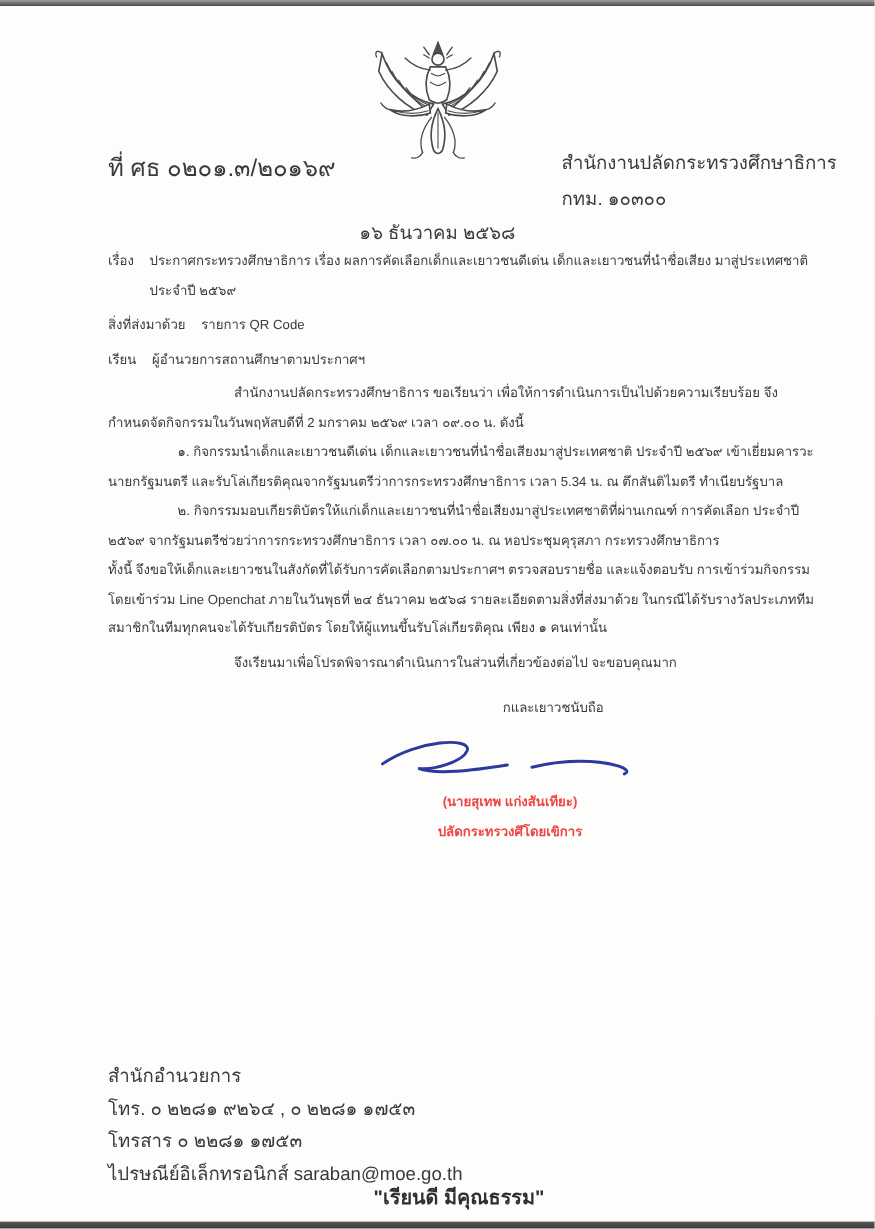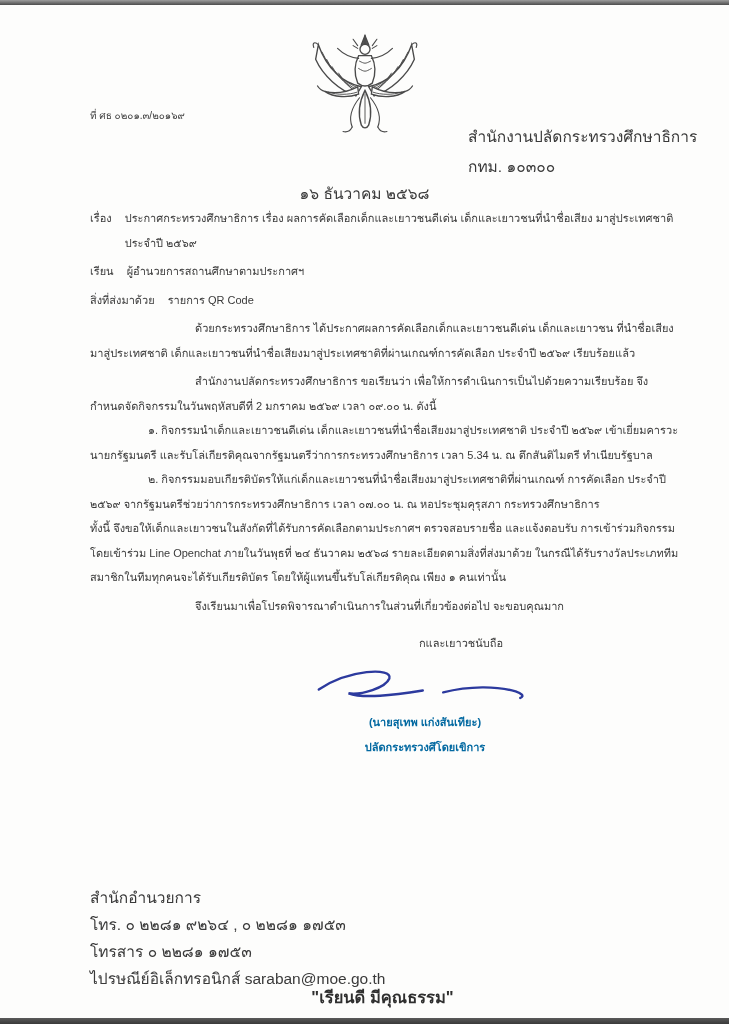--- a/index.html
+++ b/index.html
@@ -18,22 +18,22 @@
   }
   .scan-bar-bottom{
     position:absolute;bottom:0;left:0;width:100%;height:6px;
     background:linear-gradient(#5a5a5a,#393939);
   }
   .emblem{
     position:absolute;top:32px;left:50%;transform:translateX(-50%);
     width:128px;height:126px;
   }
   .ref-number{
-    position:absolute;top:108px;left:90px;
-    font-size:10px;
+    position:absolute;top:124px;left:90px;
+    font-size:20px;
   }
   .office-block{
     position:absolute;top:122px;left:468px;
     font-size:15.5px;line-height:30px;
   }
   .date-line{
     position:absolute;top:181px;left:0;width:100%;
     text-align:center;box-sizing:border-box;
     font-size:15.5px;
   }
@@ -120,43 +120,42 @@
     <div>กทม. ๑๐๓๐๐</div>
   </div>
   <div class="date-line">๑๖  ธันวาคม  ๒๕๖๘</div>
 
   <div class="content">
     <div class="row">
       <span class="lbl">เรื่อง</span>
       <span class="txt">ประกาศกระทรวงศึกษาธิการ เรื่อง ผลการคัดเลือกเด็กและเยาวชนดีเด่น เด็กและเยาวชนที่นำชื่อเสียง มาสู่ประเทศชาติ ประจำปี ๒๕๖๙</span>
     </div>
     <div class="row">
+      <span class="lbl">สิ่งที่ส่งมาด้วย</span>
+      <span class="txt">รายการ QR Code</span>
+    </div>
+    <div class="row">
       <span class="lbl">เรียน</span>
       <span class="txt">ผู้อำนวยการสถานศึกษาตามประกาศฯ</span>
     </div>
-    <div class="row">
-      <span class="lbl">สิ่งที่ส่งมาด้วย</span>
-      <span class="txt">รายการ QR Code</span>
-    </div>
 
-    <p class="indent-lg">ด้วยกระทรวงศึกษาธิการ ได้ประกาศผลการคัดเลือกเด็กและเยาวชนดีเด่น เด็กและเยาวชน ที่นำชื่อเสียงมาสู่ประเทศชาติ เด็กและเยาวชนที่นำชื่อเสียงมาสู่ประเทศชาติที่ผ่านเกณฑ์การคัดเลือก ประจำปี ๒๕๖๙ เรียบร้อยแล้ว</p>
     <p class="indent-lg para2">สำนักงานปลัดกระทรวงศึกษาธิการ ขอเรียนว่า เพื่อให้การดำเนินการเป็นไปด้วยความเรียบร้อย จึงกำหนดจัดกิจกรรมในวันพฤหัสบดีที่ 2 มกราคม ๒๕๖๙ เวลา ๐๙.๐๐ น. ดังนี้</p>
     <p class="indent-md">๑. กิจกรรมนำเด็กและเยาวชนดีเด่น เด็กและเยาวชนที่นำชื่อเสียงมาสู่ประเทศชาติ ประจำปี ๒๕๖๙ เข้าเยี่ยมคารวะนายกรัฐมนตรี และรับโล่เกียรติคุณจากรัฐมนตรีว่าการกระทรวงศึกษาธิการ เวลา 5.34 น. ณ ตึกสันติไมตรี ทำเนียบรัฐบาล</p>
     <p class="indent-md">๒. กิจกรรมมอบเกียรติบัตรให้แก่เด็กและเยาวชนที่นำชื่อเสียงมาสู่ประเทศชาติที่ผ่านเกณฑ์ การคัดเลือก ประจำปี ๒๕๖๙ จากรัฐมนตรีช่วยว่าการกระทรวงศึกษาธิการ เวลา ๐๗.๐๐ น. ณ หอประชุมคุรุสภา กระทรวงศึกษาธิการ</p>
     <p class="no-indent">ทั้งนี้ จึงขอให้เด็กและเยาวชนในสังกัดที่ได้รับการคัดเลือกตามประกาศฯ ตรวจสอบรายชื่อ และแจ้งตอบรับ การเข้าร่วมกิจกรรม โดยเข้าร่วม Line Openchat ภายในวันพุธที่ ๒๔ ธันวาคม ๒๕๖๘ รายละเอียดตามสิ่งที่ส่งมาด้วย ในกรณีได้รับรางวัลประเภททีม สมาชิกในทีมทุกคนจะได้รับเกียรติบัตร โดยให้ผู้แทนขึ้นรับโล่เกียรติคุณ เพียง ๑ คนเท่านั้น</p>
     <p class="indent-lg">จึงเรียนมาเพื่อโปรดพิจารณาดำเนินการในส่วนที่เกี่ยวข้องต่อไป จะขอบคุณมาก</p>
 
     <div class="salutation">กและเยาวชนับถือ</div>
     <svg class="sig-scribble" width="250" height="52" viewBox="0 0 250 56" xmlns="http://www.w3.org/2000/svg">
       <g stroke="#2c3a9e" stroke-width="2.6" fill="none" stroke-linecap="round">
         <path d="M16 34 C 48 12 96 10 92 22 C 88 32 62 40 48 38 C 64 44 96 40 128 35"></path>
         <path d="M150 37 C 178 30 208 30 228 36 C 234 38 238 41 233 43"></path>
       </g>
     </svg>
-    <div class="sig-block" style="color:#0369a1;">
+    <div class="sig-block" style="color:#ef4444;">
       <div>(นายสุเทพ แก่งสันเทียะ)</div>
       <div>ปลัดกระทรวงศึโดยเขิการ</div>
     </div>
   </div>
 
   <div class="footer">
     <div>สำนักอำนวยการ</div>
     <div>โทร. ๐ ๒๒๘๑ ๙๒๖๔ , ๐ ๒๒๘๑ ๑๗๕๓</div>
     <div>โทรสาร ๐ ๒๒๘๑ ๑๗๕๓</div>
     <div>ไปรษณีย์อิเล็กทรอนิกส์ saraban@moe.go.th</div>

